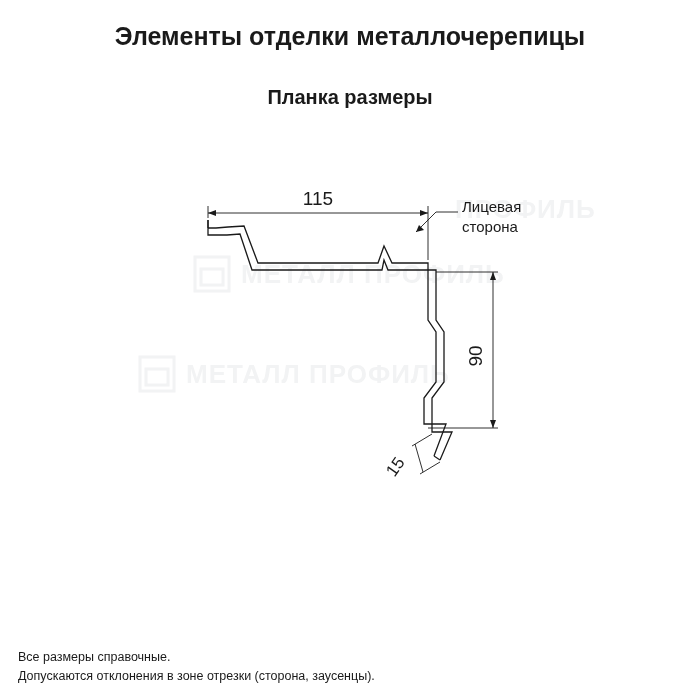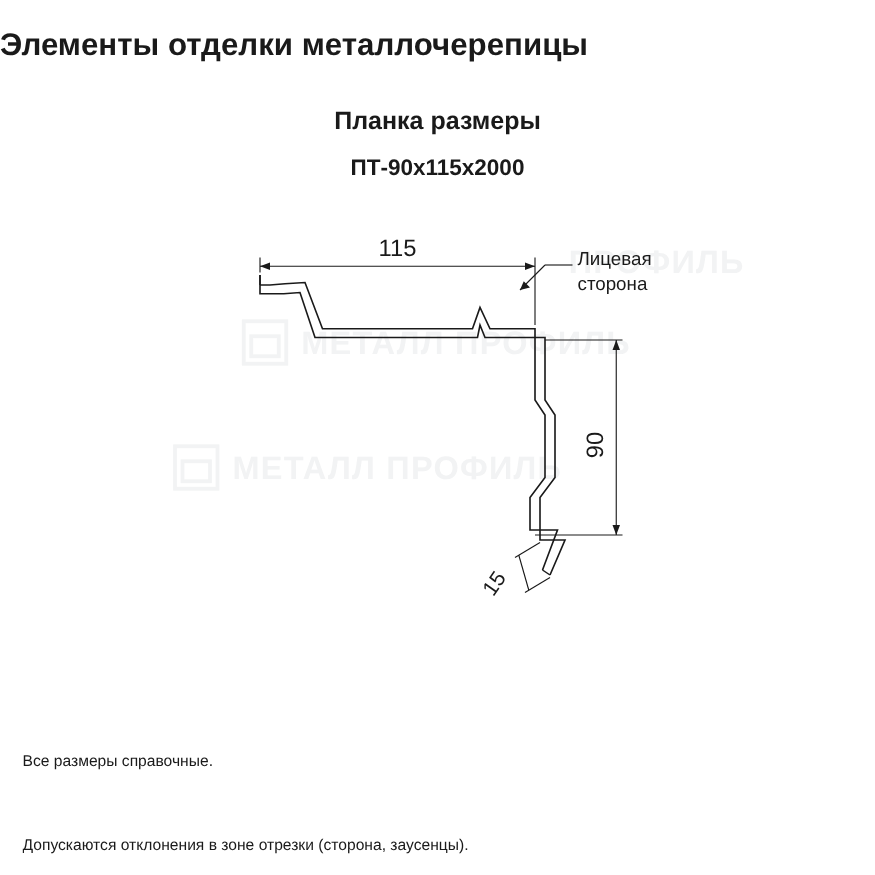--- a/index.html
+++ b/index.html
@@ -18,21 +18,21 @@
   .page {
     position: relative;
     width: 700px;
     height: 700px;
   }
   .title {
     position: absolute;
     top: 22px;
     left: 0;
     width: 700px;
-    text-align: left;
+    text-align: center;
     font-size: 25px;
     font-weight: bold;
     letter-spacing: 0px;
   }
   .subtitle {
     position: absolute;
     top: 86px;
     left: 0;
     width: 700px;
     text-align: center;
@@ -65,31 +65,30 @@
     pointer-events: none;
   }
   .footer {
     position: absolute;
     left: 18px;
     bottom: 14px;
     font-size: 12.5px;
     line-height: 19px;
     color: #1a1a1a;
   }
-  .footer div { white-space: nowrap; margin-top: 48px; }
+  .footer div { white-space: nowrap; }
   svg { display: block; }
 </style>
 </head>
 <body>
 
 <div class="page">
 
   <div class="title">Элементы отделки металлочерепицы</div>
   <div class="subtitle">Планка размеры</div>
-  <div class="code">ПТ-90х115х2000</div>
 
   <div class="watermarks">
     <svg width="700" height="400" viewBox="0 0 700 400">
       <g opacity="0.13" fill="#9aa0a6" font-family="Liberation Sans, sans-serif">
 
         <g transform="translate(195,115)">
           <rect x="0" y="-18" width="34" height="34" fill="none" stroke="#9aa0a6" stroke-width="3"></rect>
           <rect x="6" y="-6" width="22" height="16" fill="none" stroke="#9aa0a6" stroke-width="3"></rect>
           <text x="46" y="8" font-size="26" font-weight="bold" letter-spacing="1">МЕТАЛЛ ПРОФИЛЬ</text>
         </g>

